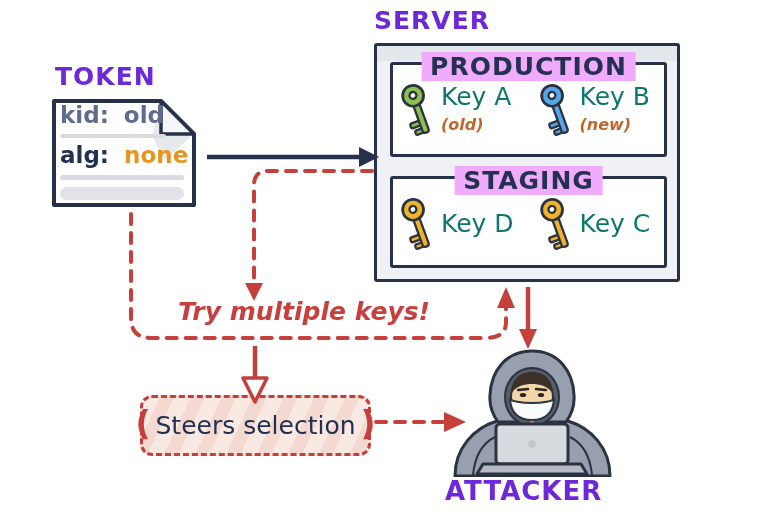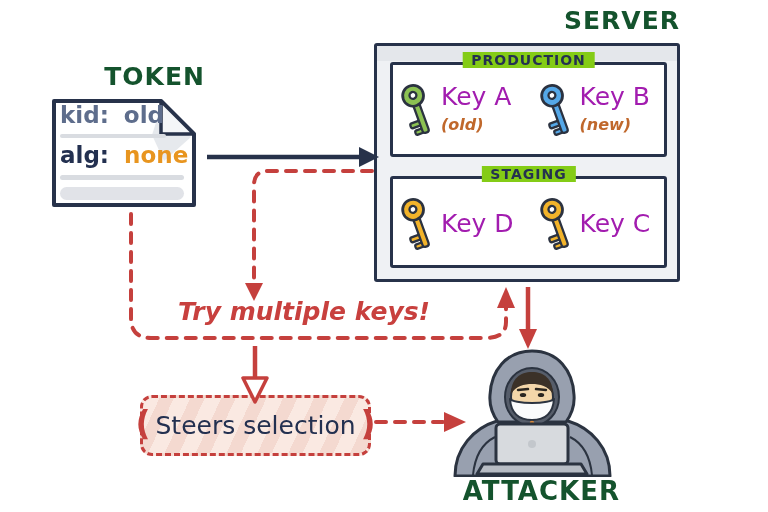--- a/index.html
+++ b/index.html
@@ -1,18 +1,18 @@
 <!DOCTYPE html>
 <html><head>
 <meta charset="utf-8">
 <style>
   html,body{margin:0;padding:0;background:#ffffff;}
   .canvas{position:relative;width:768px;height:512px;background:#ffffff;overflow:hidden;
           font-family:"DejaVu Sans", sans-serif;}
-  .title{position:absolute;text-align:right;font-weight:bold;color:#14532d;
+  .title{position:absolute;text-align:left;font-weight:bold;color:#6d28d9;
          font-size:25px;letter-spacing:1px;}
   .token-title{left:55px;top:62px;width:150px;}
   .server-title{left:374px;top:6px;width:306px;}
   .attacker-title{left:445px;top:476px;width:175px;font-size:26px;}
 
   
   .token-doc{position:absolute;left:48px;top:97px;width:150px;height:114px;}
   .doc-shape{position:absolute;left:0;top:0;width:150px;height:114px;}
   .tok-content{position:absolute;left:12px;top:5px;width:130px;}
   .tok-row{font-size:23px;font-weight:bold;height:27px;line-height:27px;white-space:nowrap;}
@@ -27,27 +27,27 @@
 
   
   .server-box{position:absolute;left:374px;top:43px;width:306px;height:239px;
               background:#eff1f4;border:3.5px solid #27324a;border-radius:3px;box-sizing:border-box;}
   .server-strip{position:absolute;left:0;top:0;width:100%;height:15px;background:#e4e7eb;}
   .env-box{position:absolute;left:13px;width:277px;background:#ffffff;
            border:3px solid #27324a;border-radius:3px;box-sizing:border-box;}
   .production{top:16px;height:95px;}
   .staging{top:130px;height:92px;}
   .legend{position:absolute;top:-13px;left:50%;transform:translateX(-50%);
-          background:#84cc16;padding:0 9px;font-size:14px;font-weight:bold;
+          background:#f0abfc;padding:0 9px;font-size:25px;font-weight:bold;
           letter-spacing:1px;color:#243150;white-space:nowrap;}
   .keys-row{position:absolute;left:6px;top:16px;right:2px;display:flex;gap:14px;}
   .key-item{display:flex;flex-direction:row;align-items:flex-start;width:50%;}
   .key-icon{width:40px;height:62px;flex:0 0 40px;}
   .key-text{display:flex;flex-direction:column;justify-content:center;min-height:58px;margin-left:2px;}
-  .key-name{font-size:25px;color:#a21caf;line-height:28px;white-space:nowrap;}
+  .key-name{font-size:25px;color:#0f766e;line-height:28px;white-space:nowrap;}
   .key-note{font-size:16px;font-weight:bold;font-style:italic;color:#c0682c;line-height:27px;white-space:nowrap;}
 
   
   .try-keys{position:absolute;left:178px;top:297px;width:234px;text-align:center;
             font-size:25px;font-weight:bold;font-style:italic;color:#c8403e;white-space:nowrap;}
   .steers-box{position:absolute;left:140px;top:395px;width:231px;height:61px;box-sizing:border-box;
               border:3.5px dashed #c5403d;border-radius:12px;
               background:repeating-linear-gradient(115deg,#fae9e2 0px,#fae9e2 15px,#f4d9d0 15px,#f4d9d0 28px);
               display:flex;align-items:center;justify-content:center;gap:5px;}
   .paren{font-size:33px;font-weight:bold;color:#c5403d;line-height:33px;padding-bottom:4px;}

